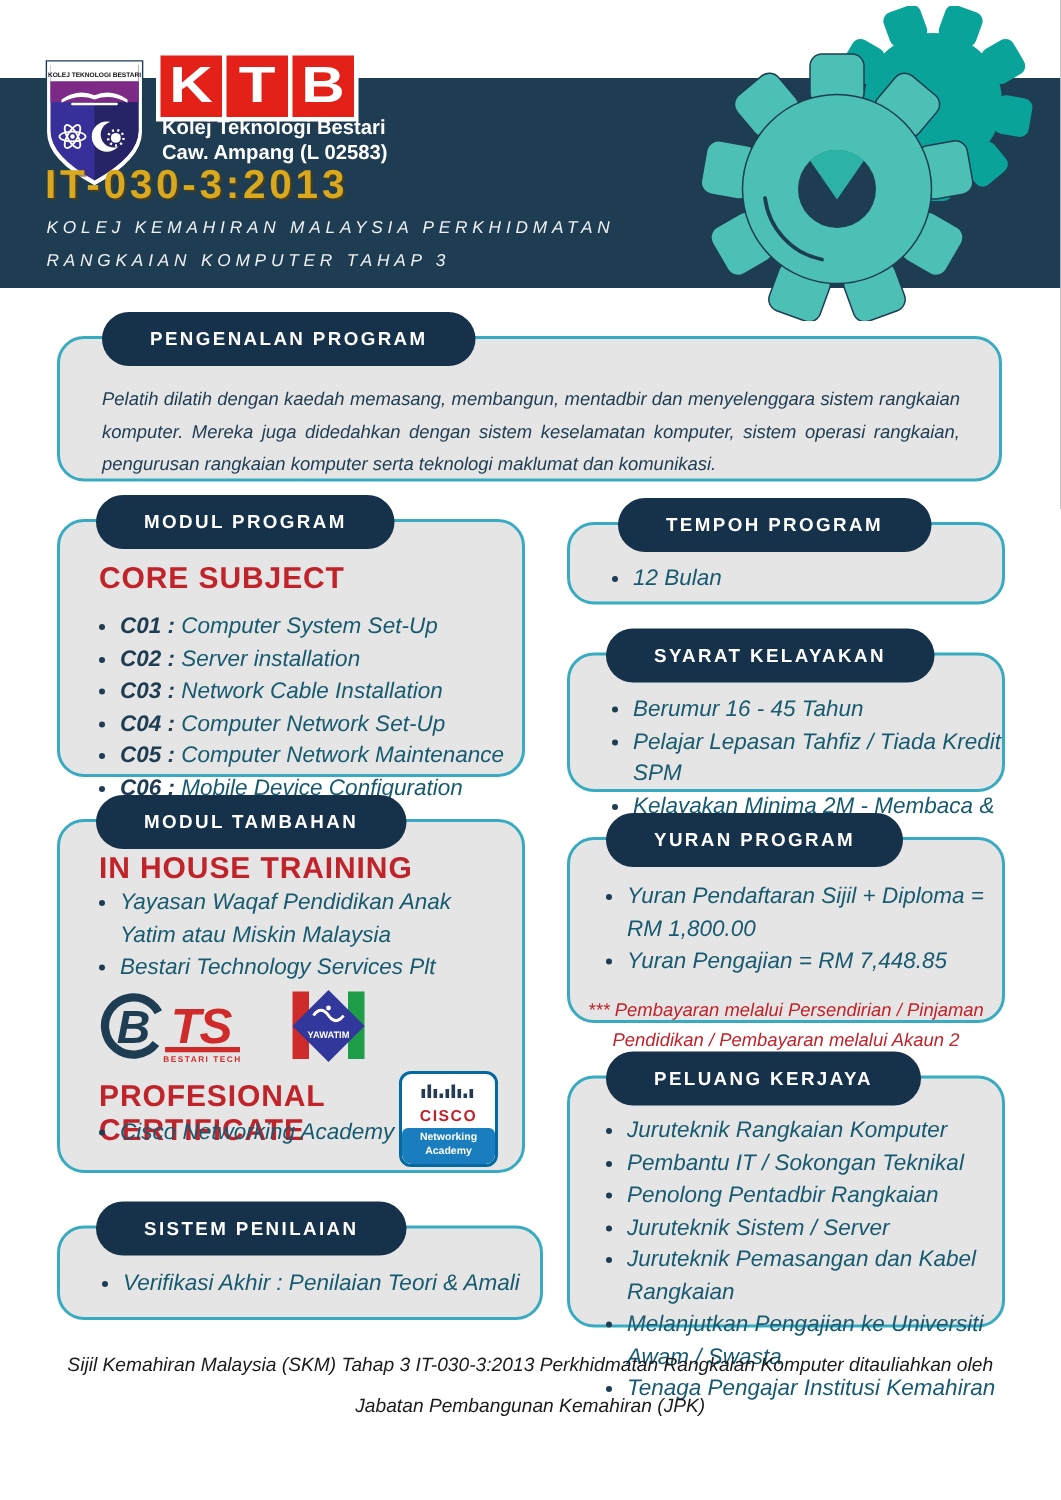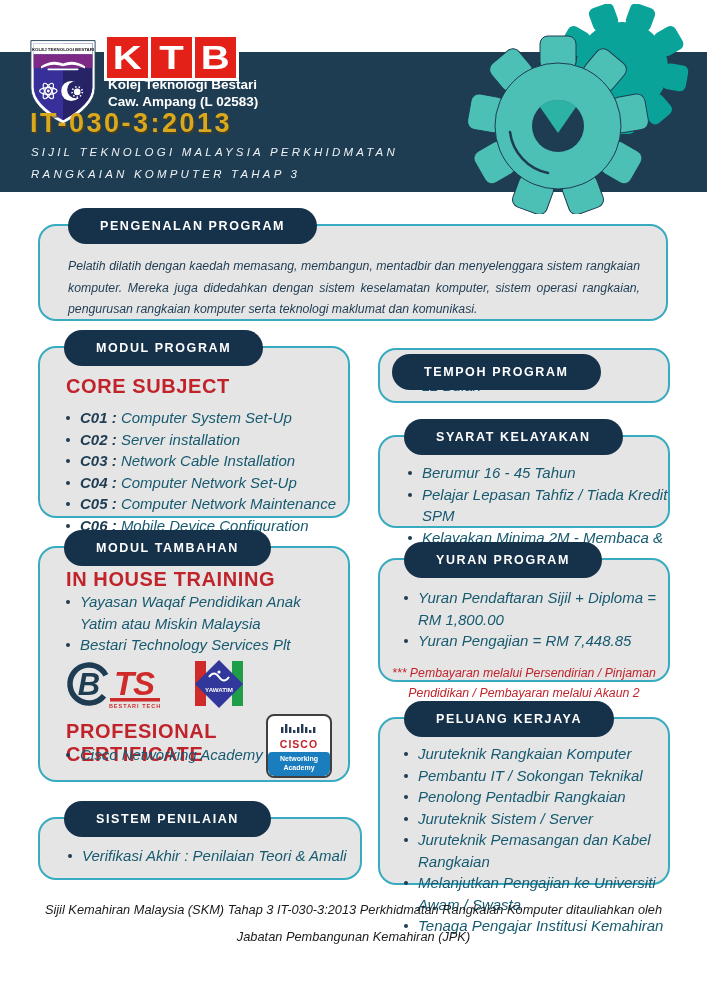--- a/index.html
+++ b/index.html
@@ -42,35 +42,35 @@
   #box-pengenalan .pill{left:28px;}
   .intro-body{margin:30px 26px 0 28px;font-style:italic;font-size:12.3px;line-height:21.5px;
               color:var(--ink);text-align:justify;}
 
   #box-modul-program{left:38px;top:346px;width:312px;height:172px;}
   #box-modul-program .pill{left:24px;}
   #box-modul-program .redhead{margin:27px 0 0 26px;}
   #box-modul-program .blist{margin:9px 0 0 26px;}
 
   #box-tempoh{left:378px;top:348px;width:292px;height:55px;}
-  #box-tempoh .pill{left:12px;margin-top:22px;}
+  #box-tempoh .pill{left:32px;}
   #box-tempoh .blist{margin:25px 0 0 28px;}
 
   #box-syarat{left:378px;top:435px;width:292px;height:93px;}
   #box-syarat .pill{left:24px;}
   #box-syarat .blist{margin:25px 0 0 28px;}
 
   #box-tambahan{left:38px;top:546px;width:312px;height:236px;}
   #box-tambahan .pill{left:24px;}
   .ihx{position:absolute;left:26px;top:20px;}
   #box-tambahan .blist.inhouse{position:absolute;left:26px;top:43px;width:250px;}
   .logo-row{position:absolute;left:22px;top:102px;display:flex;align-items:center;gap:8px;}
   .certx{position:absolute;left:26px;top:172px;}
   #box-tambahan .blist.certlist{position:absolute;left:26px;top:196px;}
-  .cisco{position:absolute;right:16px;top:166px;width:66px;border:2px solid #404040;border-radius:8px;
+  .cisco{position:absolute;right:16px;top:166px;width:66px;border:2px solid #0369a1;border-radius:8px;
          background:#fff;overflow:hidden;text-align:center;}
   .cisco-top{padding:4px 2px 2px;}
   .cisco-word{color:#c1232b;font-weight:bold;font-size:10.5px;letter-spacing:1px;}
   .cisco-bot{background:#1a7dbe;color:#fff;font-weight:bold;font-size:7px;line-height:8.5px;
              padding:3px 4px 4px;border-radius:4px 4px 6px 6px;}
 
   #box-yuran{left:378px;top:558px;width:292px;height:124px;}
   #box-yuran .pill{left:24px;}
   #box-yuran .blist{margin:27px 0 0 24px;}
   .yuran-note{margin-top:11px;color:var(--red);font-style:italic;font-size:12.3px;line-height:20px;
@@ -164,21 +164,21 @@
         <span>T</span>
       </div>
     <div class="tile">
         <span>B</span>
       </div>
   </div>
   <div class="college-name">Kolej Teknologi Bestari</div>
   <div class="college-branch">Caw. Ampang (L 02583)</div>
 
   <div class="prog-code">IT-030-3:2013</div>
-  <div class="subline1">SIJIL TEKNOLOGI MALAYSIA PERKHIDMATAN</div>
+  <div class="subline1">KOLEJ KEMAHIRAN MALAYSIA PERKHIDMATAN</div>
   <div class="subline2">RANGKAIAN KOMPUTER TAHAP 3</div>
 
   <div class="box" id="box-pengenalan">
     <div class="pill">PENGENALAN PROGRAM</div>
     <p class="intro-body">Pelatih dilatih dengan kaedah memasang, membangun, mentadbir dan menyelenggara sistem rangkaian komputer. Mereka juga didedahkan dengan sistem keselamatan komputer, sistem operasi rangkaian, pengurusan rangkaian komputer serta teknologi maklumat dan komunikasi.</p>
   </div>
 
   <div class="box" id="box-modul-program">
     <div class="pill">MODUL PROGRAM</div>
     <div class="redhead">CORE SUBJECT</div>

